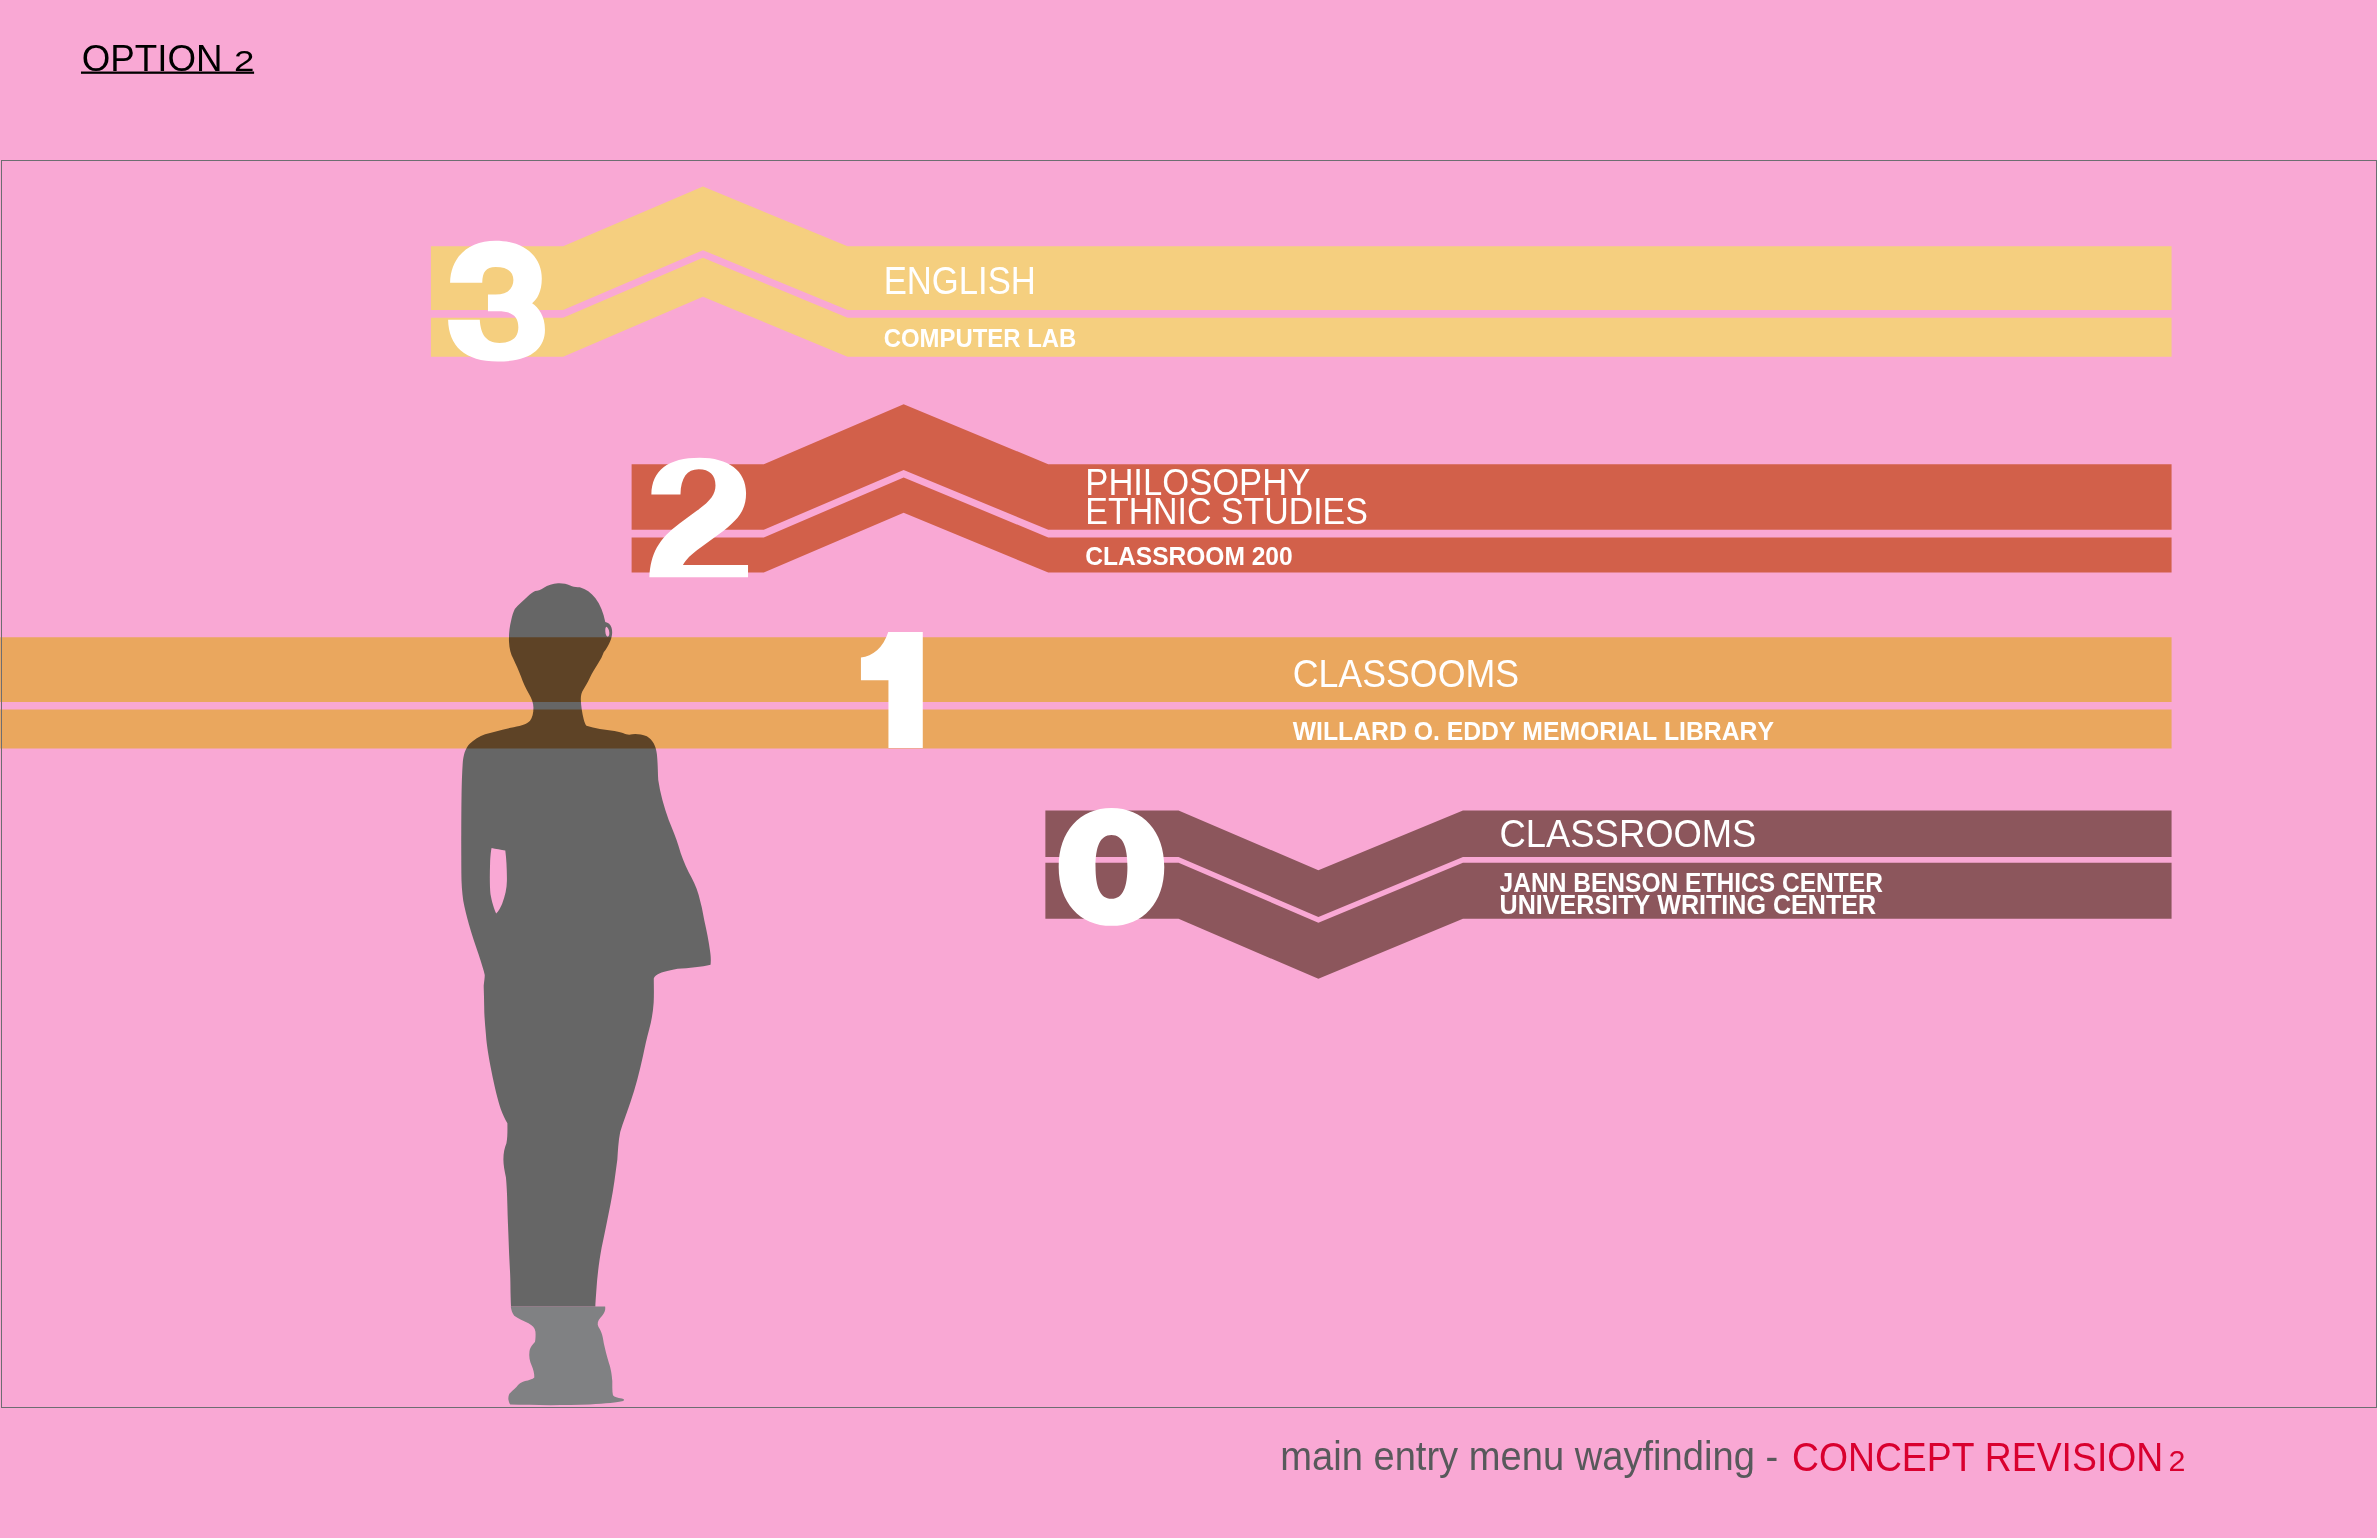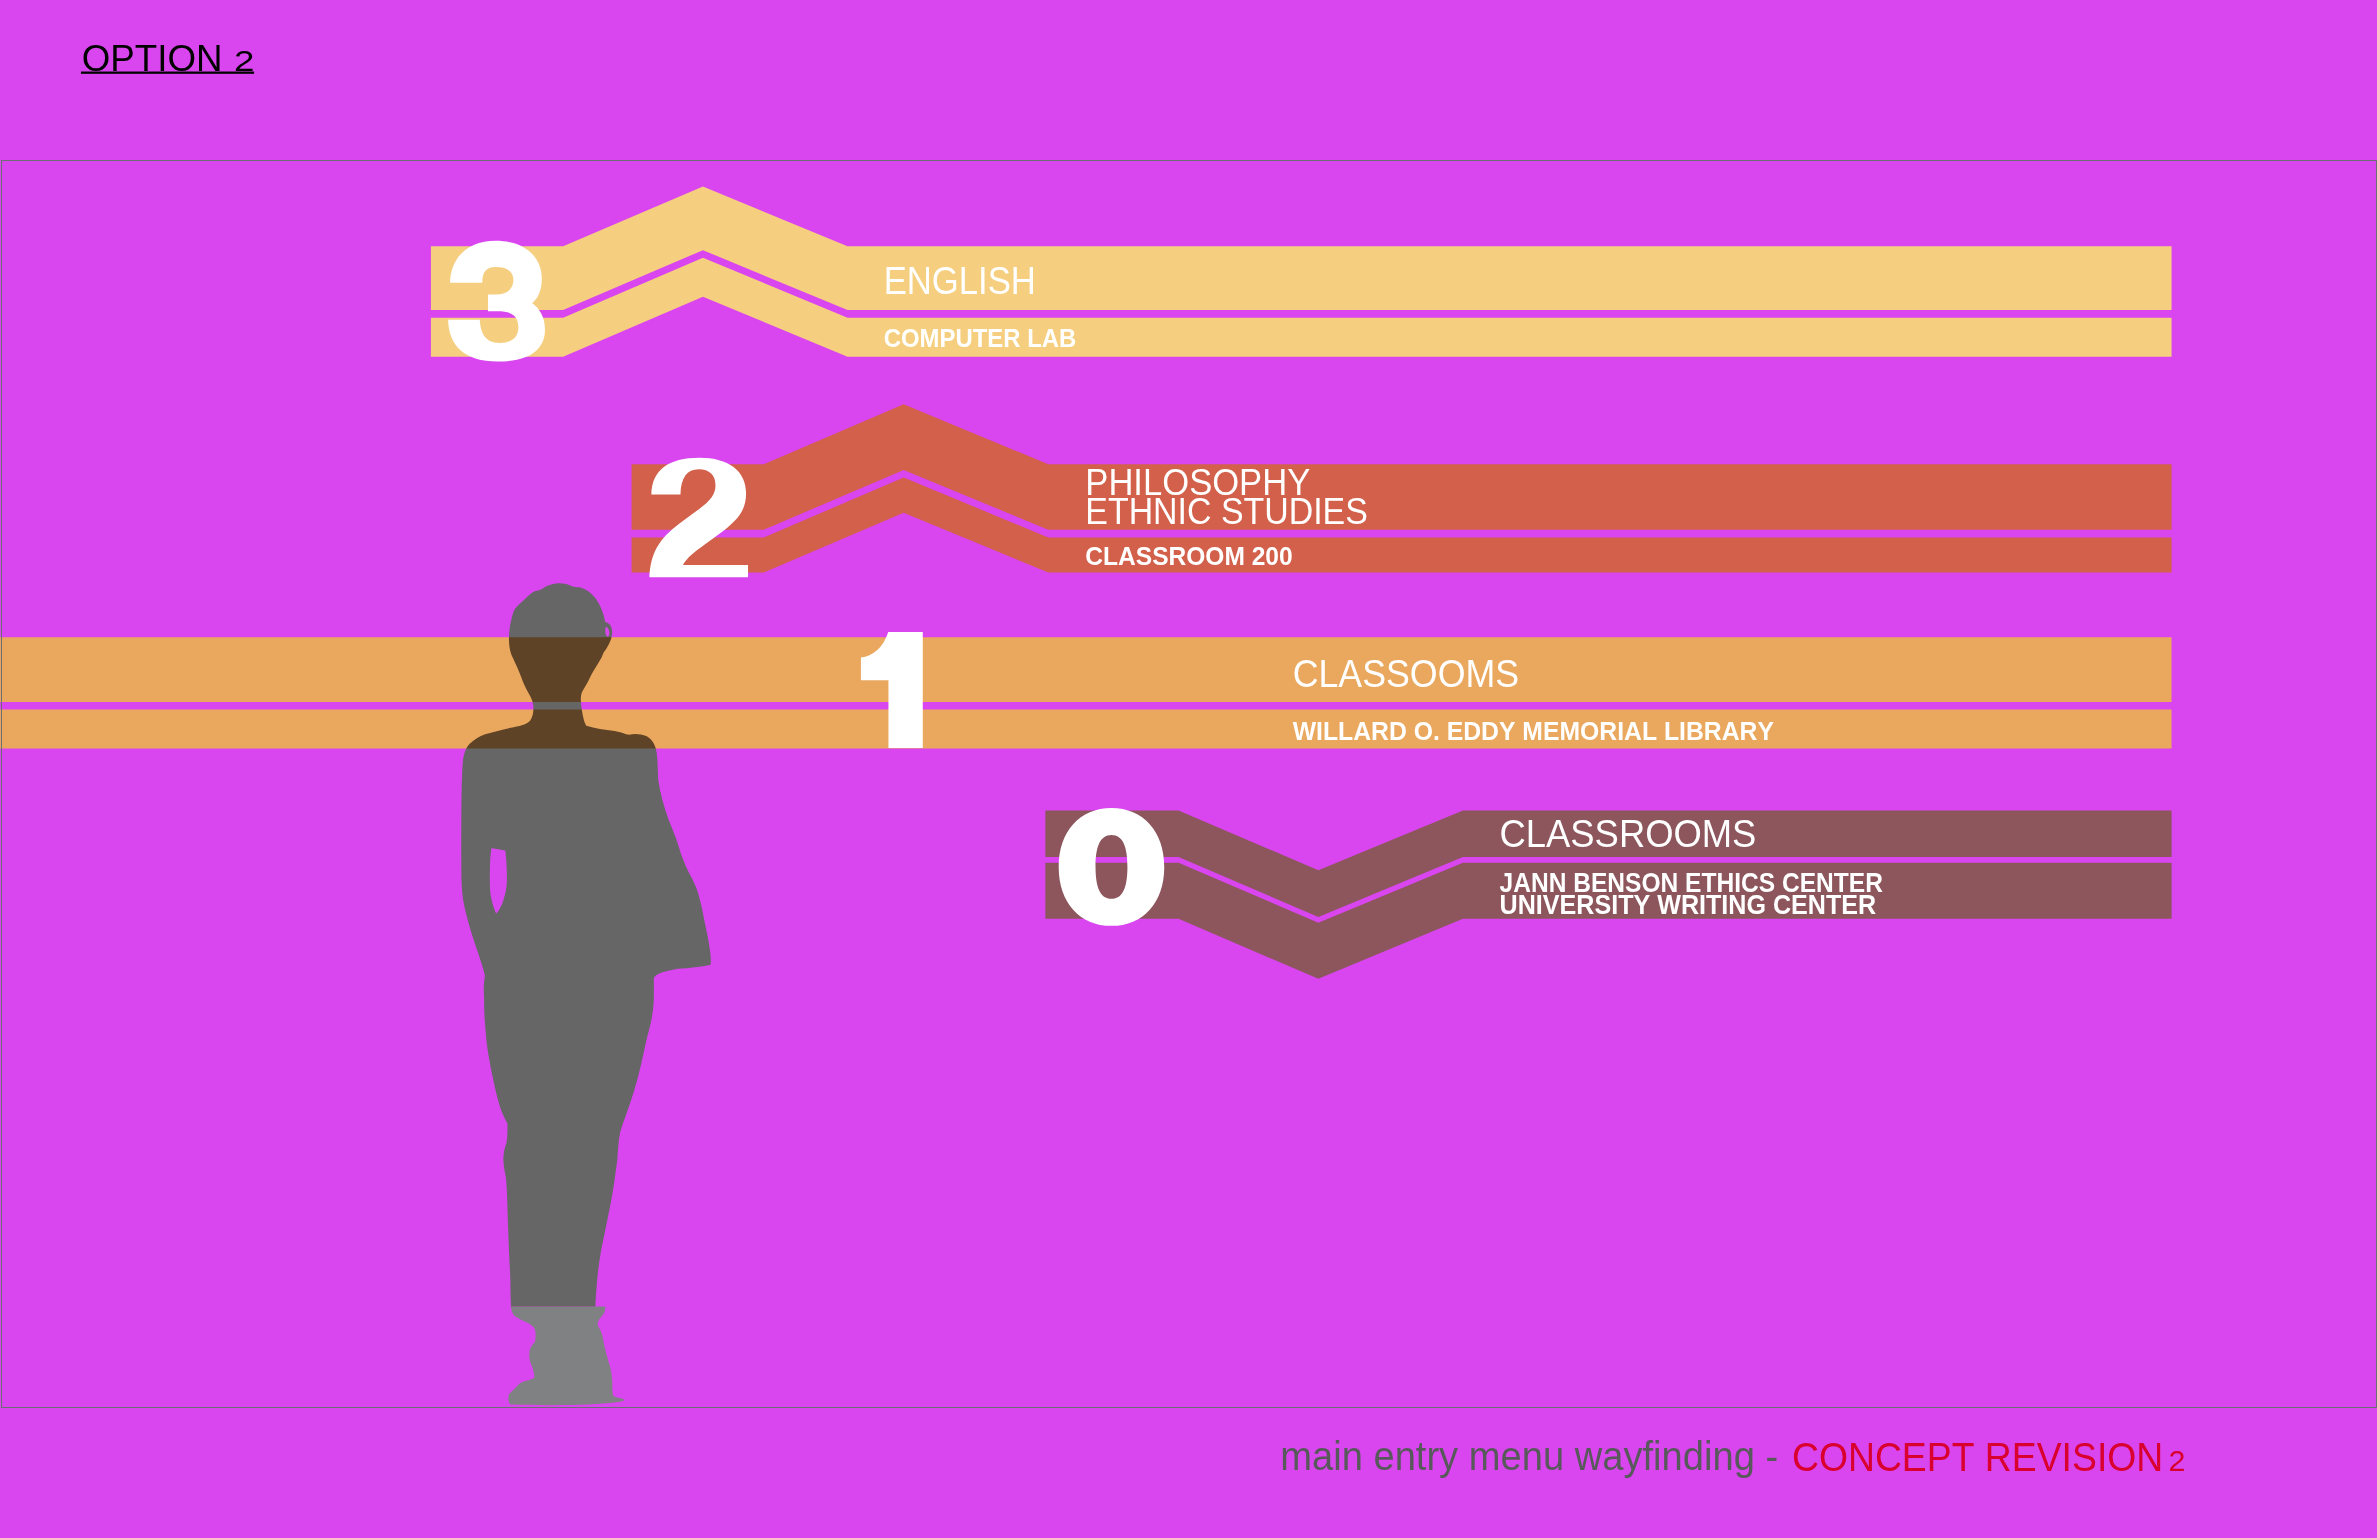--- a/index.html
+++ b/index.html
@@ -1,19 +1,19 @@
 <!DOCTYPE html>
 <html style="font-size:15px"><head>
 <meta charset="utf-8">
 <title>OPTION 2 - main entry menu wayfinding</title>
 <style>
   html,body{margin:0;padding:0;background:#ffffff;}
   body{width:2378px;height:1539px;overflow:hidden;
        font-family:"Liberation Sans",sans-serif;-webkit-font-smoothing:antialiased;}
-  #page{position:relative;width:2378px;height:1539px;background:#d946ef;}
+  #page{position:relative;width:2378px;height:1539px;background:#f9a8d4;}
 
   #frame{position:absolute;left:1px;top:160px;width:2376px;height:1248px;
          border:1.9px solid #6D6E71;box-sizing:border-box;background:transparent;z-index:3;}
 
   #art{position:absolute;left:0;top:0;width:2378px;height:1539px;z-index:1;}
   #art text{ font-kerning:none; }
 </style>
 </head>
 <body>
 

